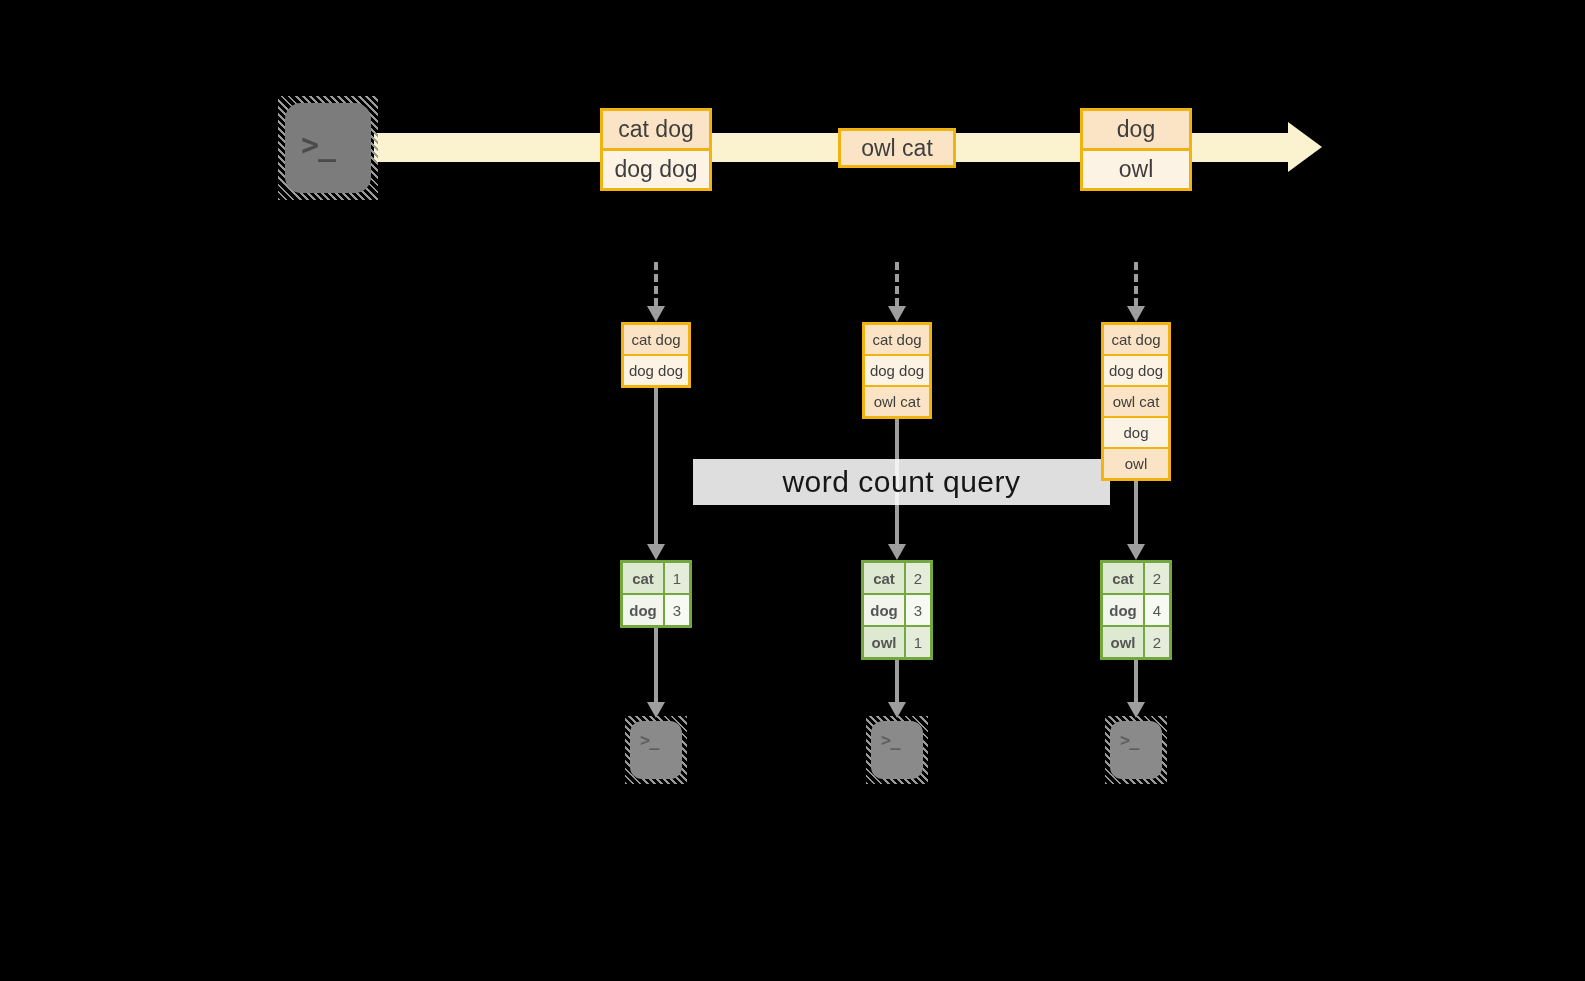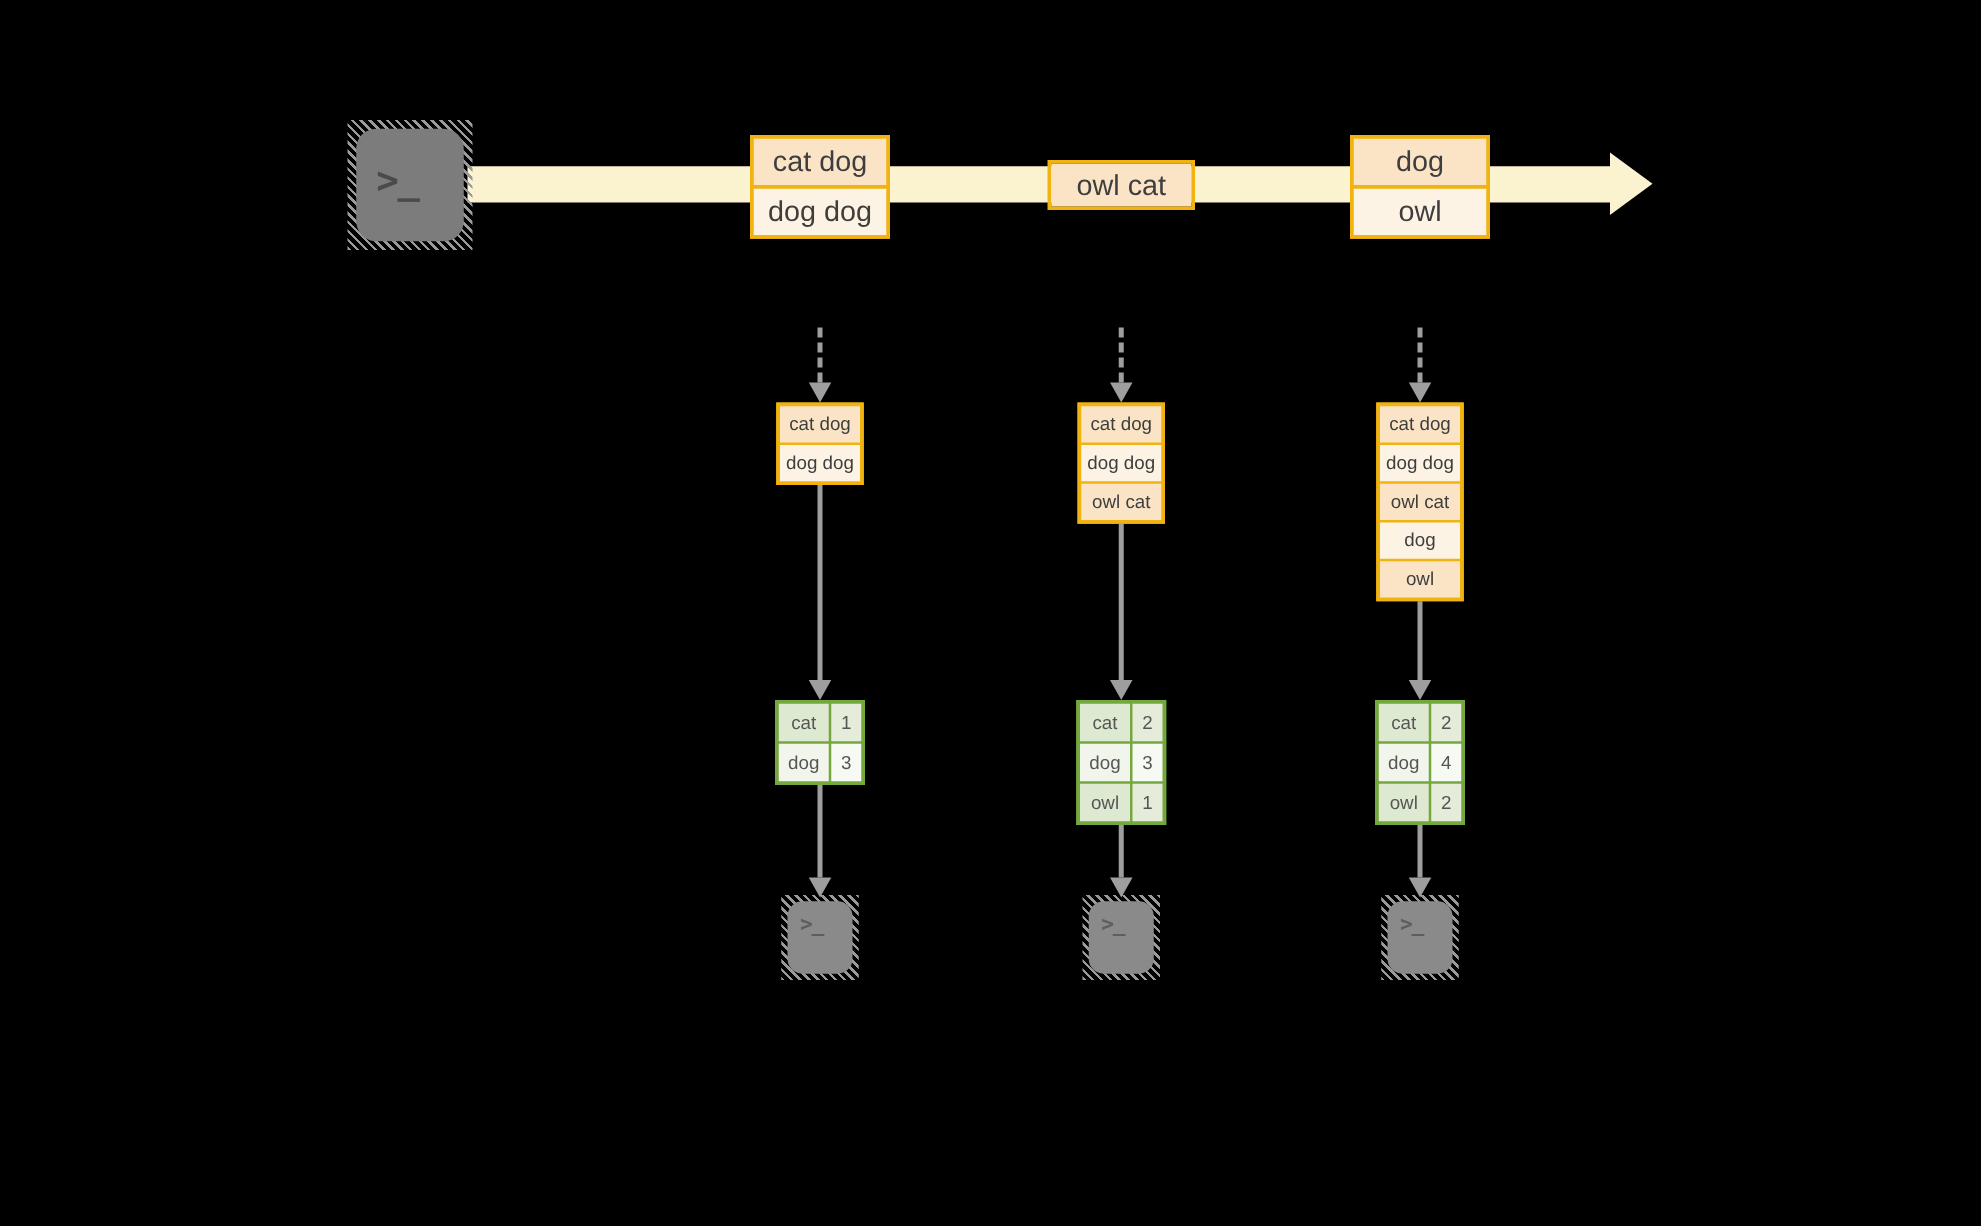--- a/index.html
+++ b/index.html
@@ -37,21 +37,21 @@
   .event-2 .ocell{height:34px;}
   .event-3{left:1080px;top:108px;width:106px;}
   .state-box{width:64px;top:322px;gap:2px;}
   .state-box .ocell{height:29px;font-size:15px;}
   .sb-1{left:621px;} .sb-2{left:862px;} .sb-3{left:1101px;}
   
   .gtable{position:absolute;border:3px solid #74A73E;background:#74A73E;z-index:3;
     width:66px;display:flex;flex-direction:column;gap:2px;top:560px;}
   .grow{display:flex;gap:2px;height:30px;}
   .gcell{display:flex;align-items:center;justify-content:center;color:#565656;font-size:15px;}
-  .gcell.word{width:40px;}
+  .gcell.word{width:40px;font-weight:bold;}
   .gcell.num{flex:1;}
   .grow:nth-child(odd) .gcell{background:#DEE9D1;}
   .grow:nth-child(even) .gcell{background:#F2F5EB;}
   .grow:nth-child(odd) .gcell.num{background:#E5EDDA;}
   .grow:nth-child(even) .gcell.num{background:#F7F9F3;}
   .gt-1{left:620px;} .gt-2{left:861px;} .gt-3{left:1100px;}
   
   .vline{position:absolute;width:4px;background:#9E9E9E;z-index:1;}
   .vdash{position:absolute;width:0;border-left:4px dashed #9E9E9E;z-index:1;}
   .ahead{position:absolute;width:0;height:0;border-left:9px solid transparent;
@@ -123,20 +123,23 @@
     <div class="ocell">owl</div>
   </div>
 
   <div class="vline mid-1 ln-c1"></div>
   <div class="ahead mid-h ah-c1"></div>
   <div class="vline mid-2 ln-c2"></div>
   <div class="ahead mid-h ah-c2"></div>
   <div class="vline mid-3 ln-c3"></div>
   <div class="ahead mid-h ah-c3"></div>
 
+  <div class="query-band">
+    <span>word count query</span>
+  </div>
 
   <div class="gtable gt-1">
     <div class="grow">
       <div class="gcell word">cat</div>
       <div class="gcell num">1</div>
     </div>
     <div class="grow">
       <div class="gcell word">dog</div>
       <div class="gcell num">3</div>
     </div>

